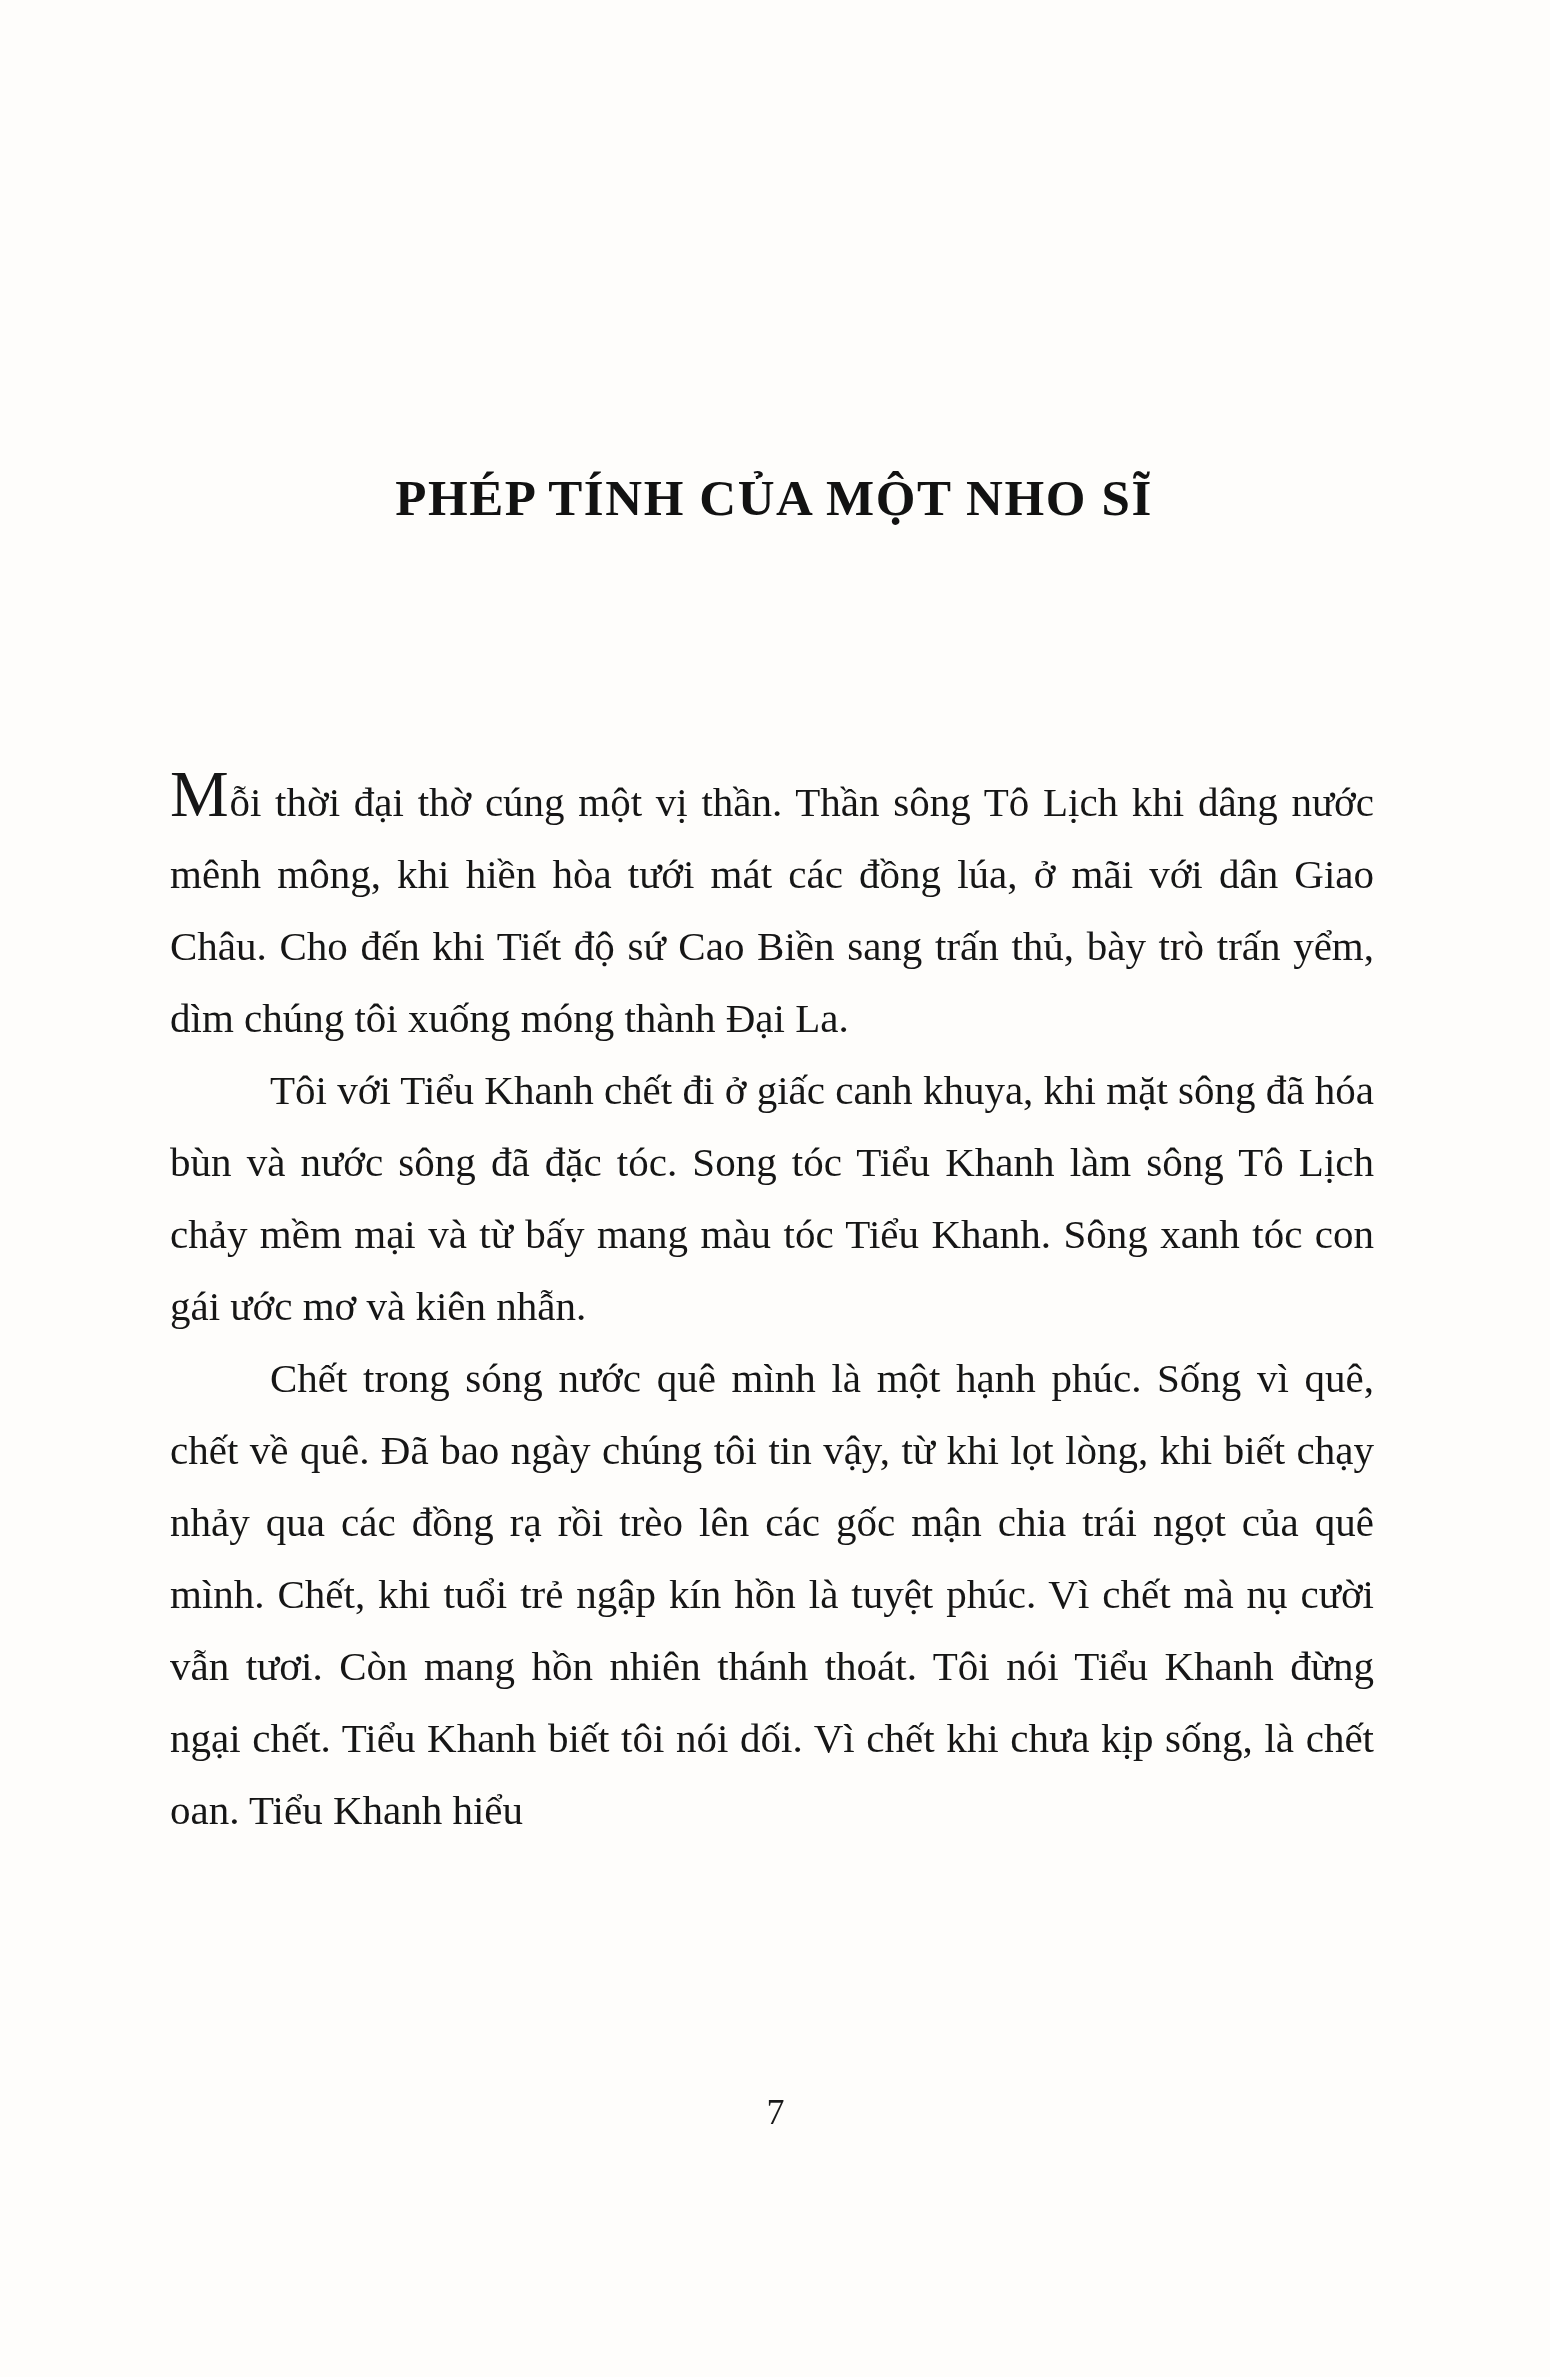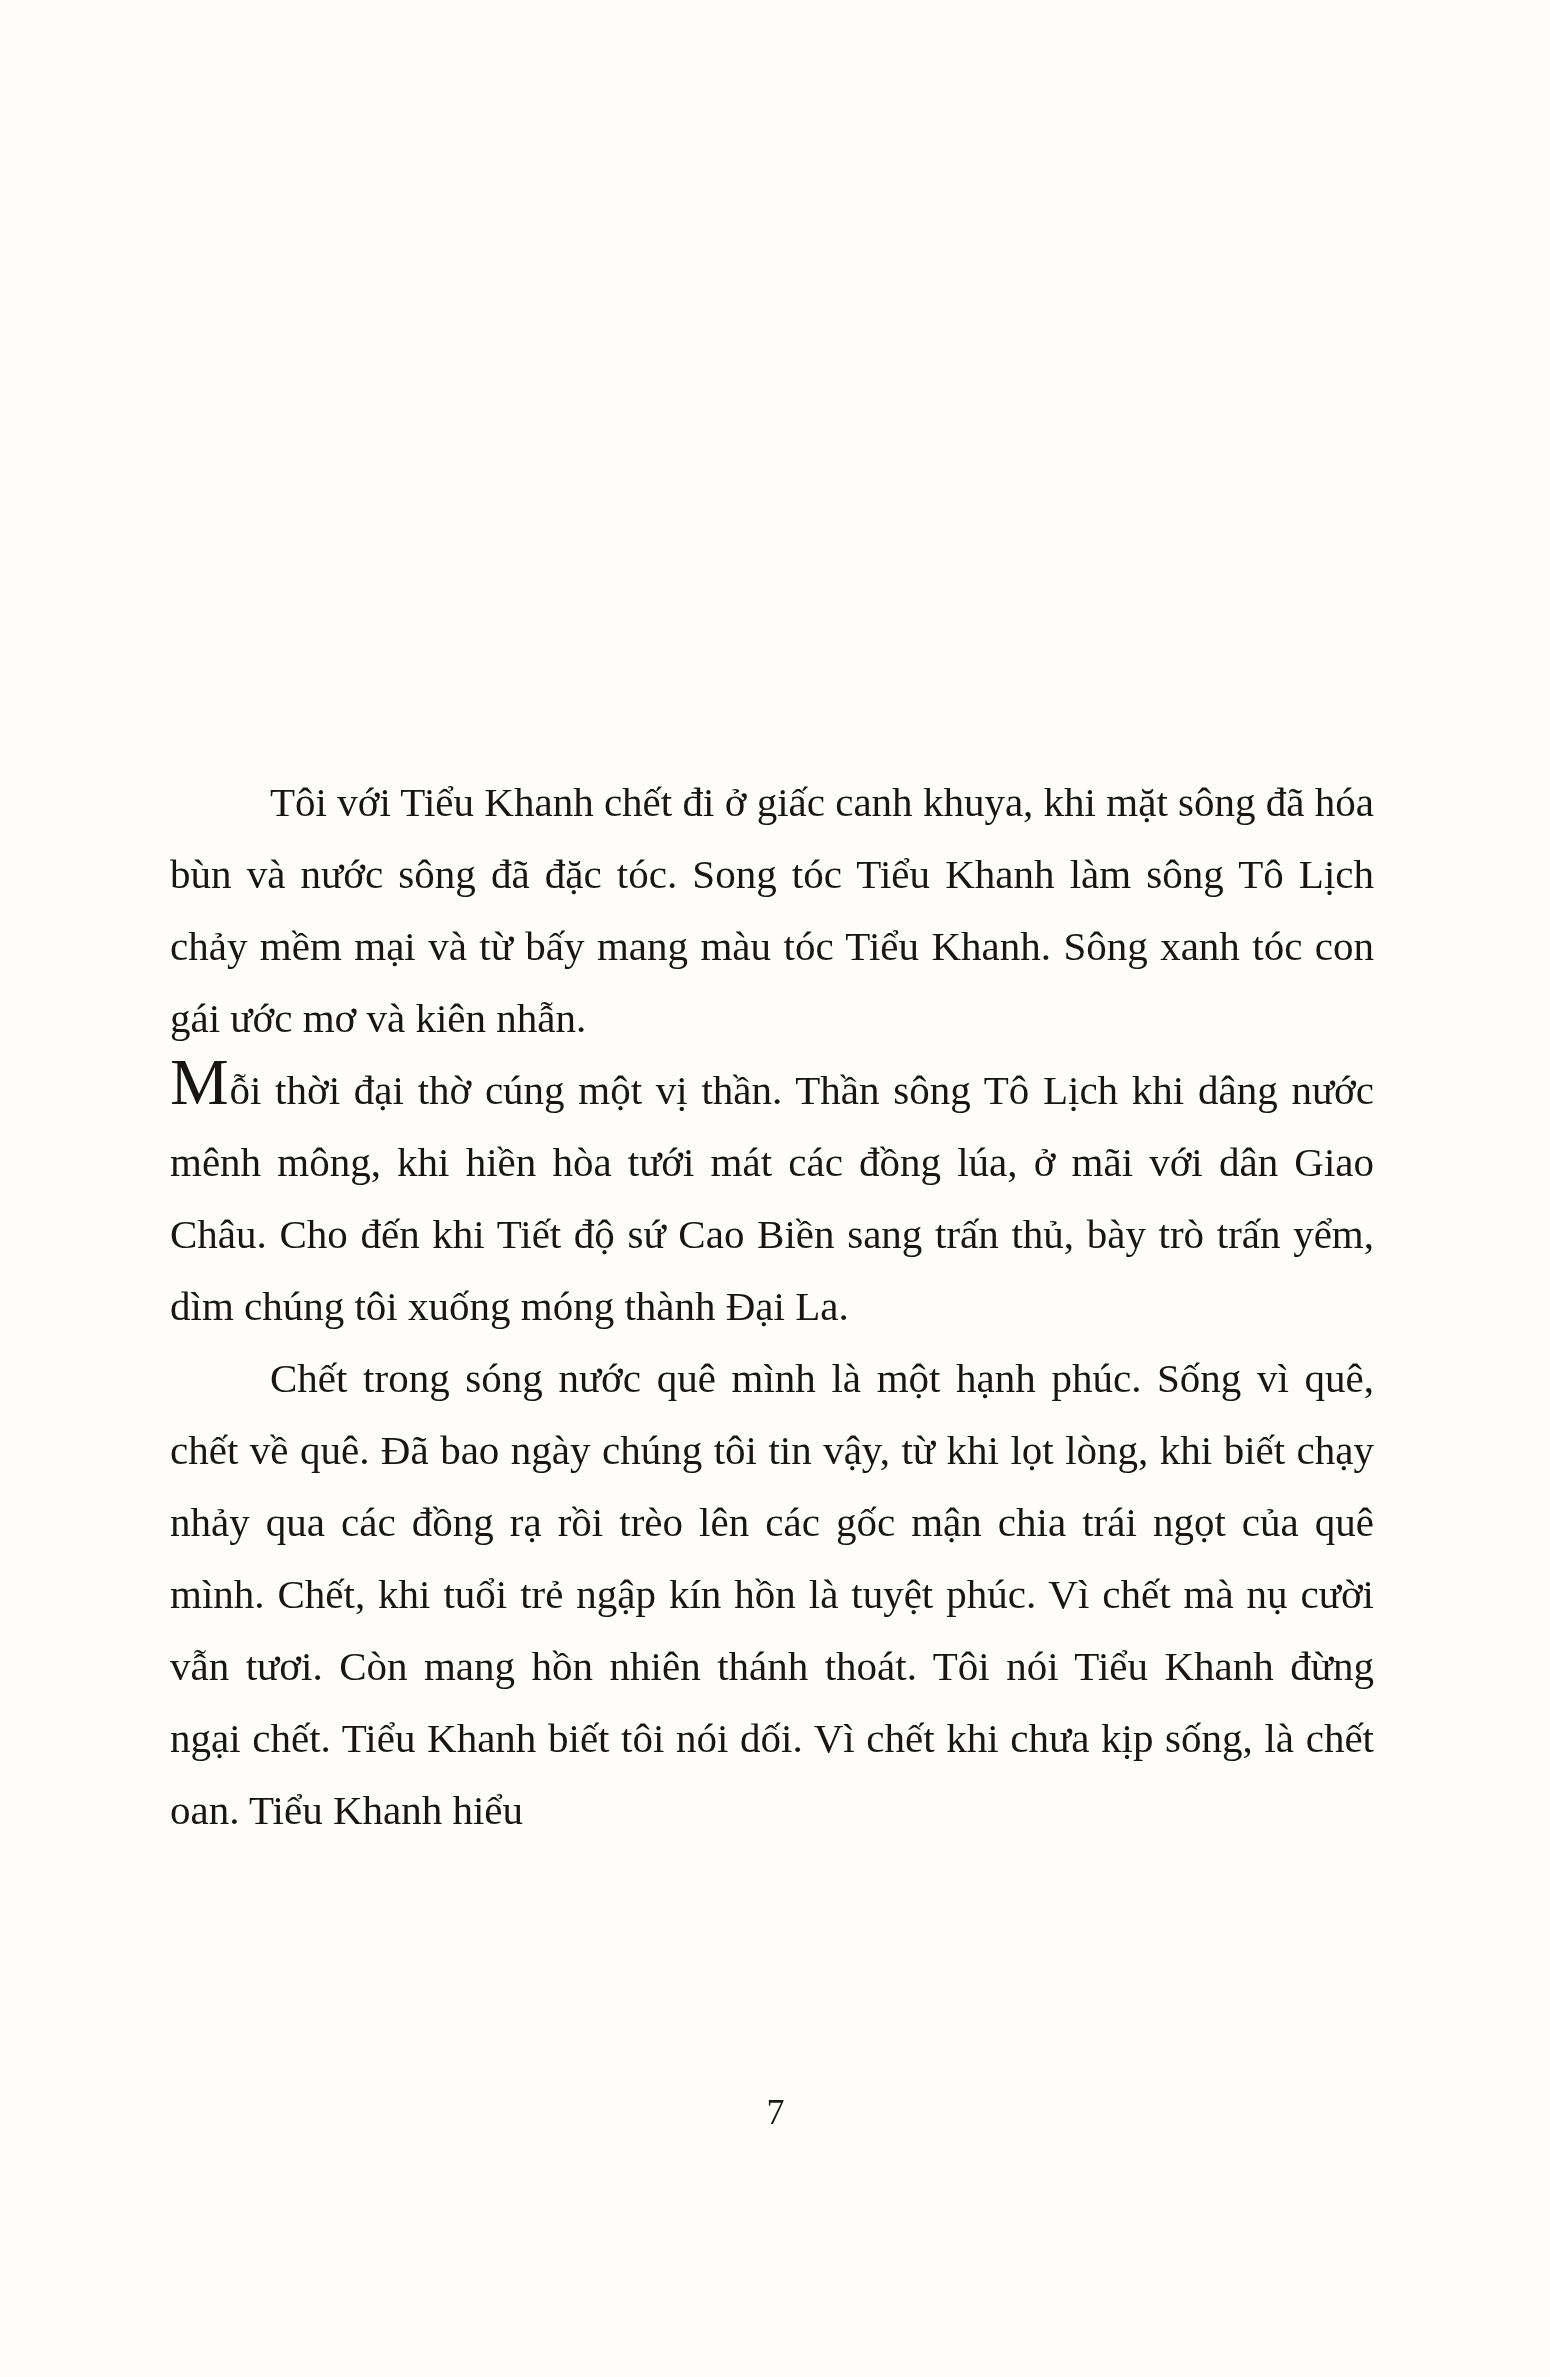--- a/index.html
+++ b/index.html
@@ -61,26 +61,27 @@
     text-align: center;
     font-size: 36px;
     color: #1a1a1a;
   }
 </style>
 </head>
 <body>
 
 <div class="page">
 
+  <h1 class="chapter-title">PHÉP TÍNH CỦA MỘT NHO SĨ</h1>
 
   <div class="body-text">
 
+    <p class="para first"><span class="initial-letter">M</span><span>ỗi thời đại thờ cúng một vị thần. Thần sông Tô Lịch khi dâng nước mênh mông, khi hiền hòa tưới mát các đồng lúa, ở mãi với dân Giao Châu. Cho đến khi Tiết độ sứ Cao Biền sang trấn thủ, bày trò trấn yểm, dìm chúng tôi xuống móng thành Đại La.</span></p>
+
     <p class="para indent">Tôi với Tiểu Khanh chết đi ở giấc canh khuya, khi mặt sông đã hóa bùn và nước sông đã đặc tóc. Song tóc Tiểu Khanh làm sông Tô Lịch chảy mềm mại và từ bấy mang màu tóc Tiểu Khanh. Sông xanh tóc con gái ước mơ và kiên nhẫn.</p>
-
-    <p class="para first"><span class="initial-letter">M</span><span>ỗi thời đại thờ cúng một vị thần. Thần sông Tô Lịch khi dâng nước mênh mông, khi hiền hòa tưới mát các đồng lúa, ở mãi với dân Giao Châu. Cho đến khi Tiết độ sứ Cao Biền sang trấn thủ, bày trò trấn yểm, dìm chúng tôi xuống móng thành Đại La.</span></p>
 
     <p class="para indent">Chết trong sóng nước quê mình là một hạnh phúc. Sống vì quê, chết về quê. Đã bao ngày chúng tôi tin vậy, từ khi lọt lòng, khi biết chạy nhảy qua các đồng rạ rồi trèo lên các gốc mận chia trái ngọt của quê mình. Chết, khi tuổi trẻ ngập kín hồn là tuyệt phúc. Vì chết mà nụ cười vẫn tươi. Còn mang hồn nhiên thánh thoát. Tôi nói Tiểu Khanh đừng ngại chết. Tiểu Khanh biết tôi nói dối. Vì chết khi chưa kịp sống, là chết oan. Tiểu Khanh hiểu</p>
 
   </div>
 
   <div class="page-number">7</div>
 
 </div>
 
 

